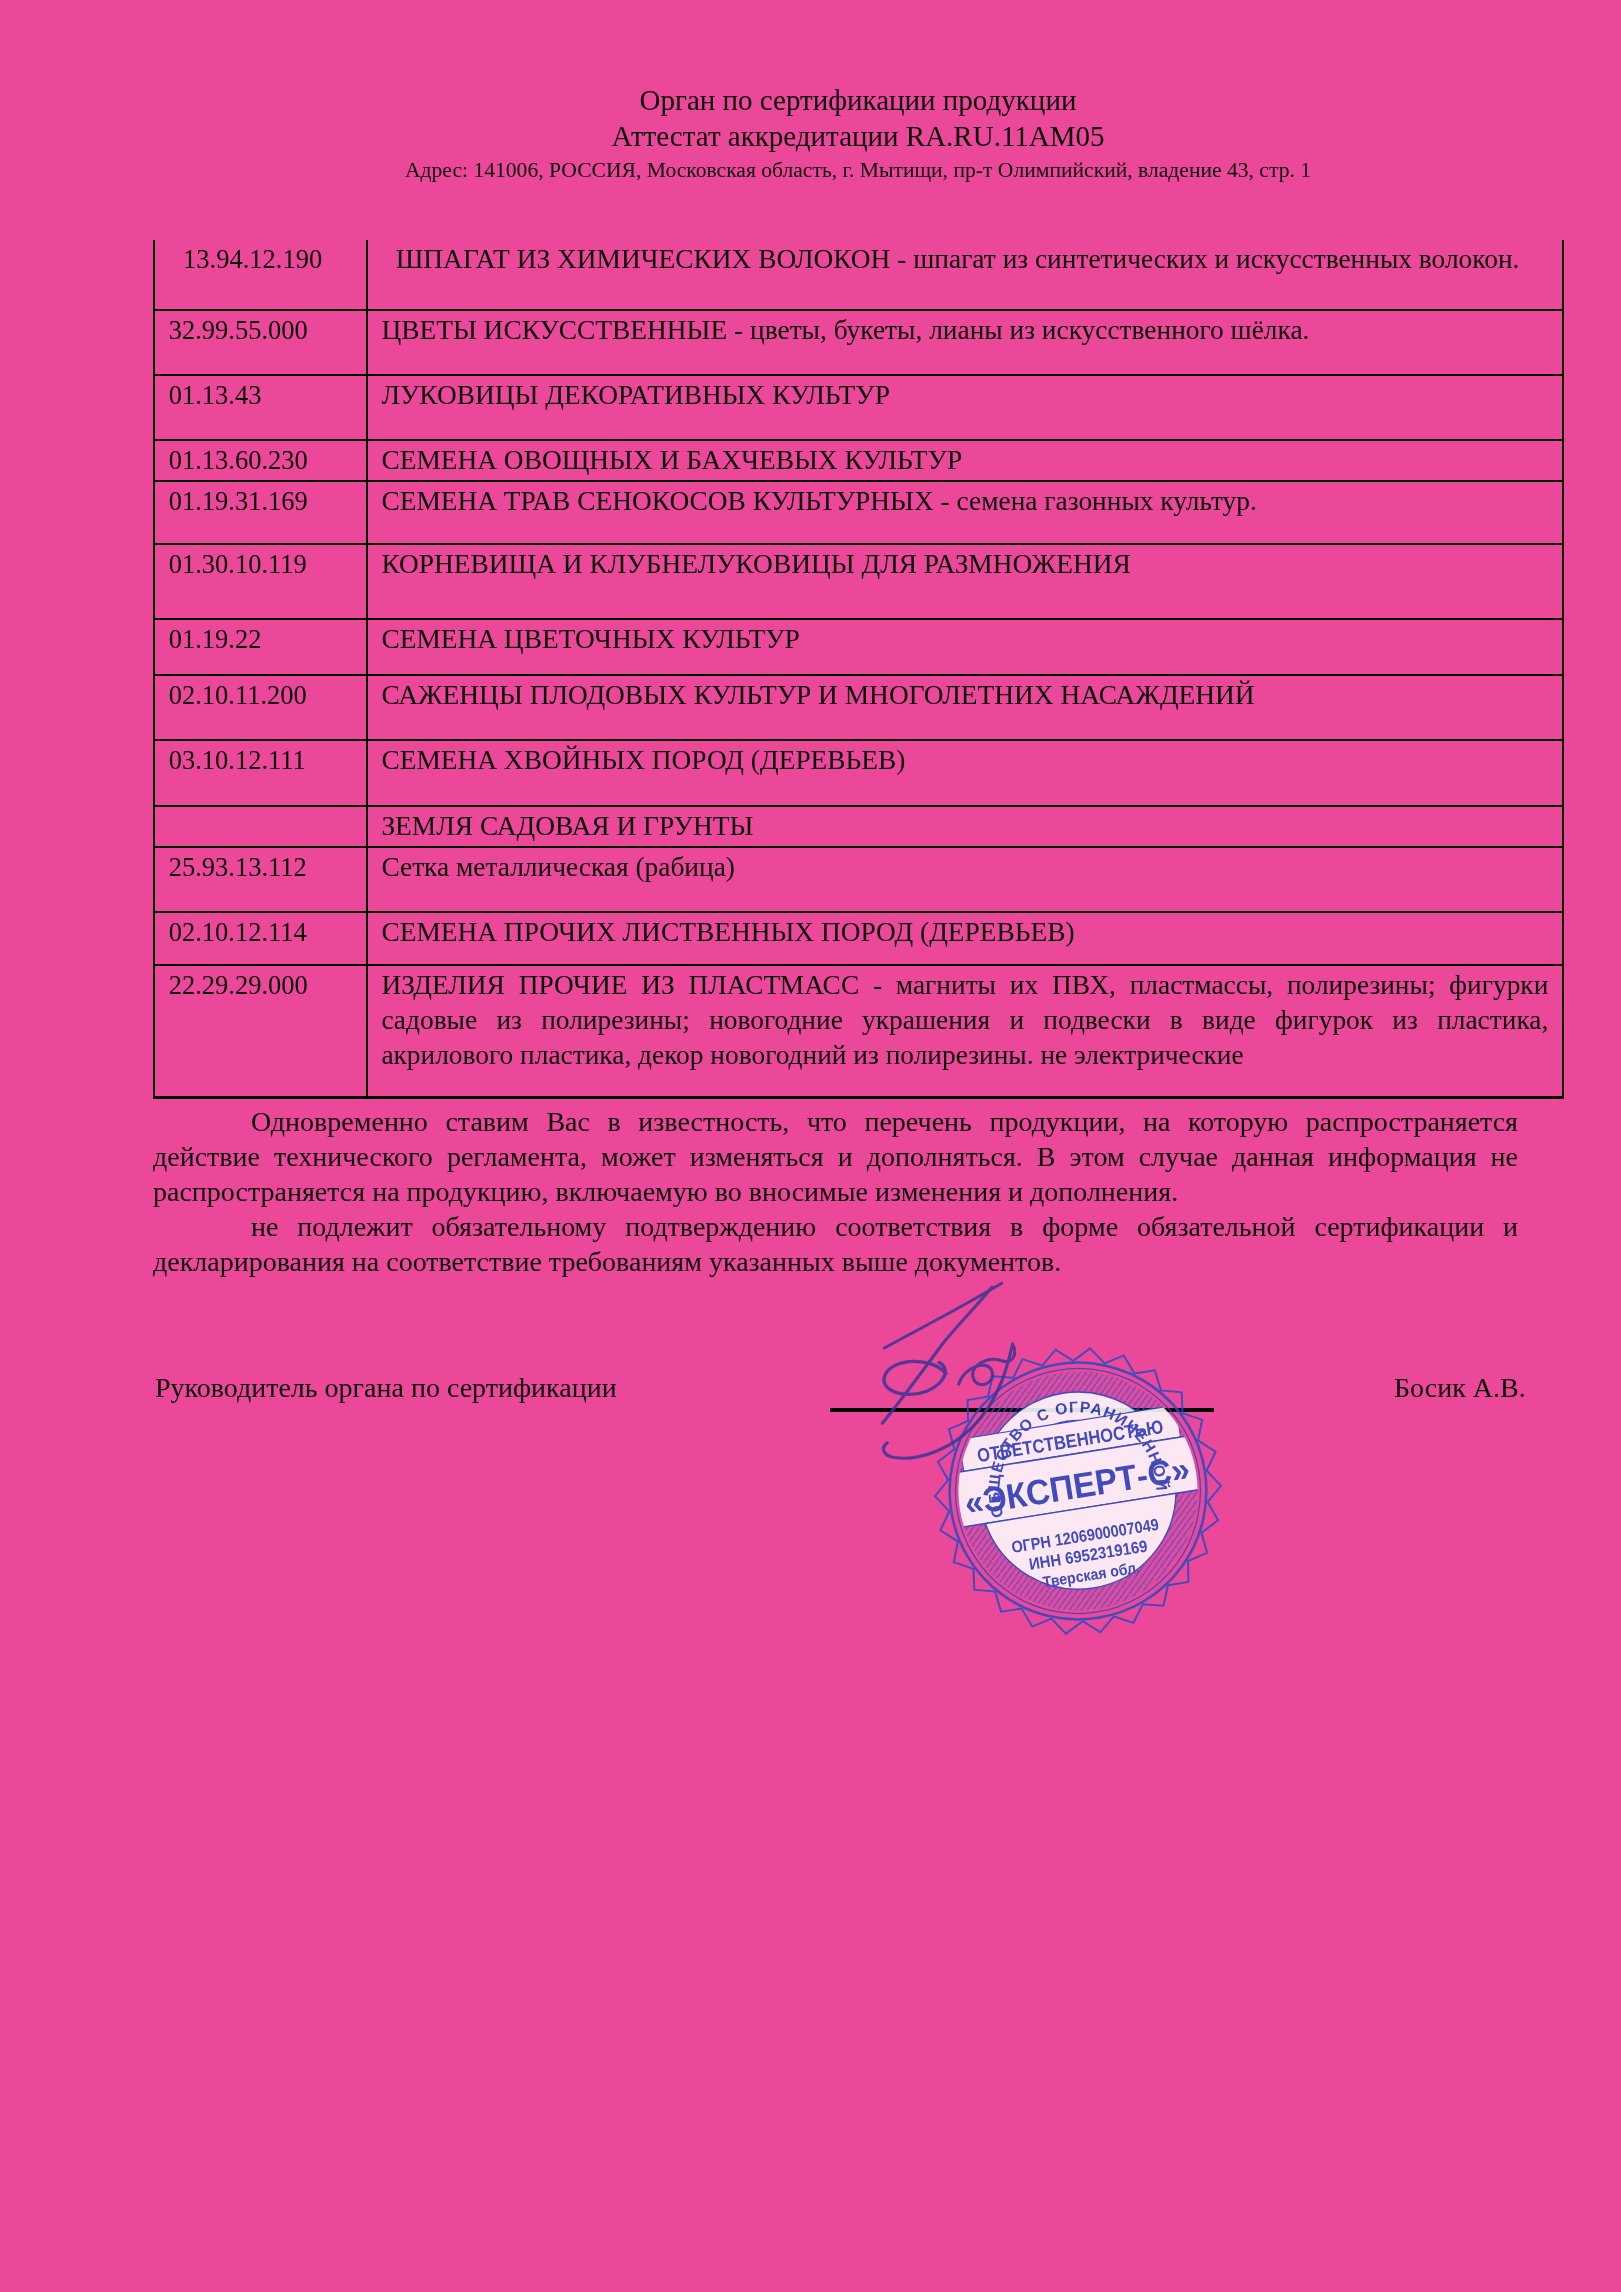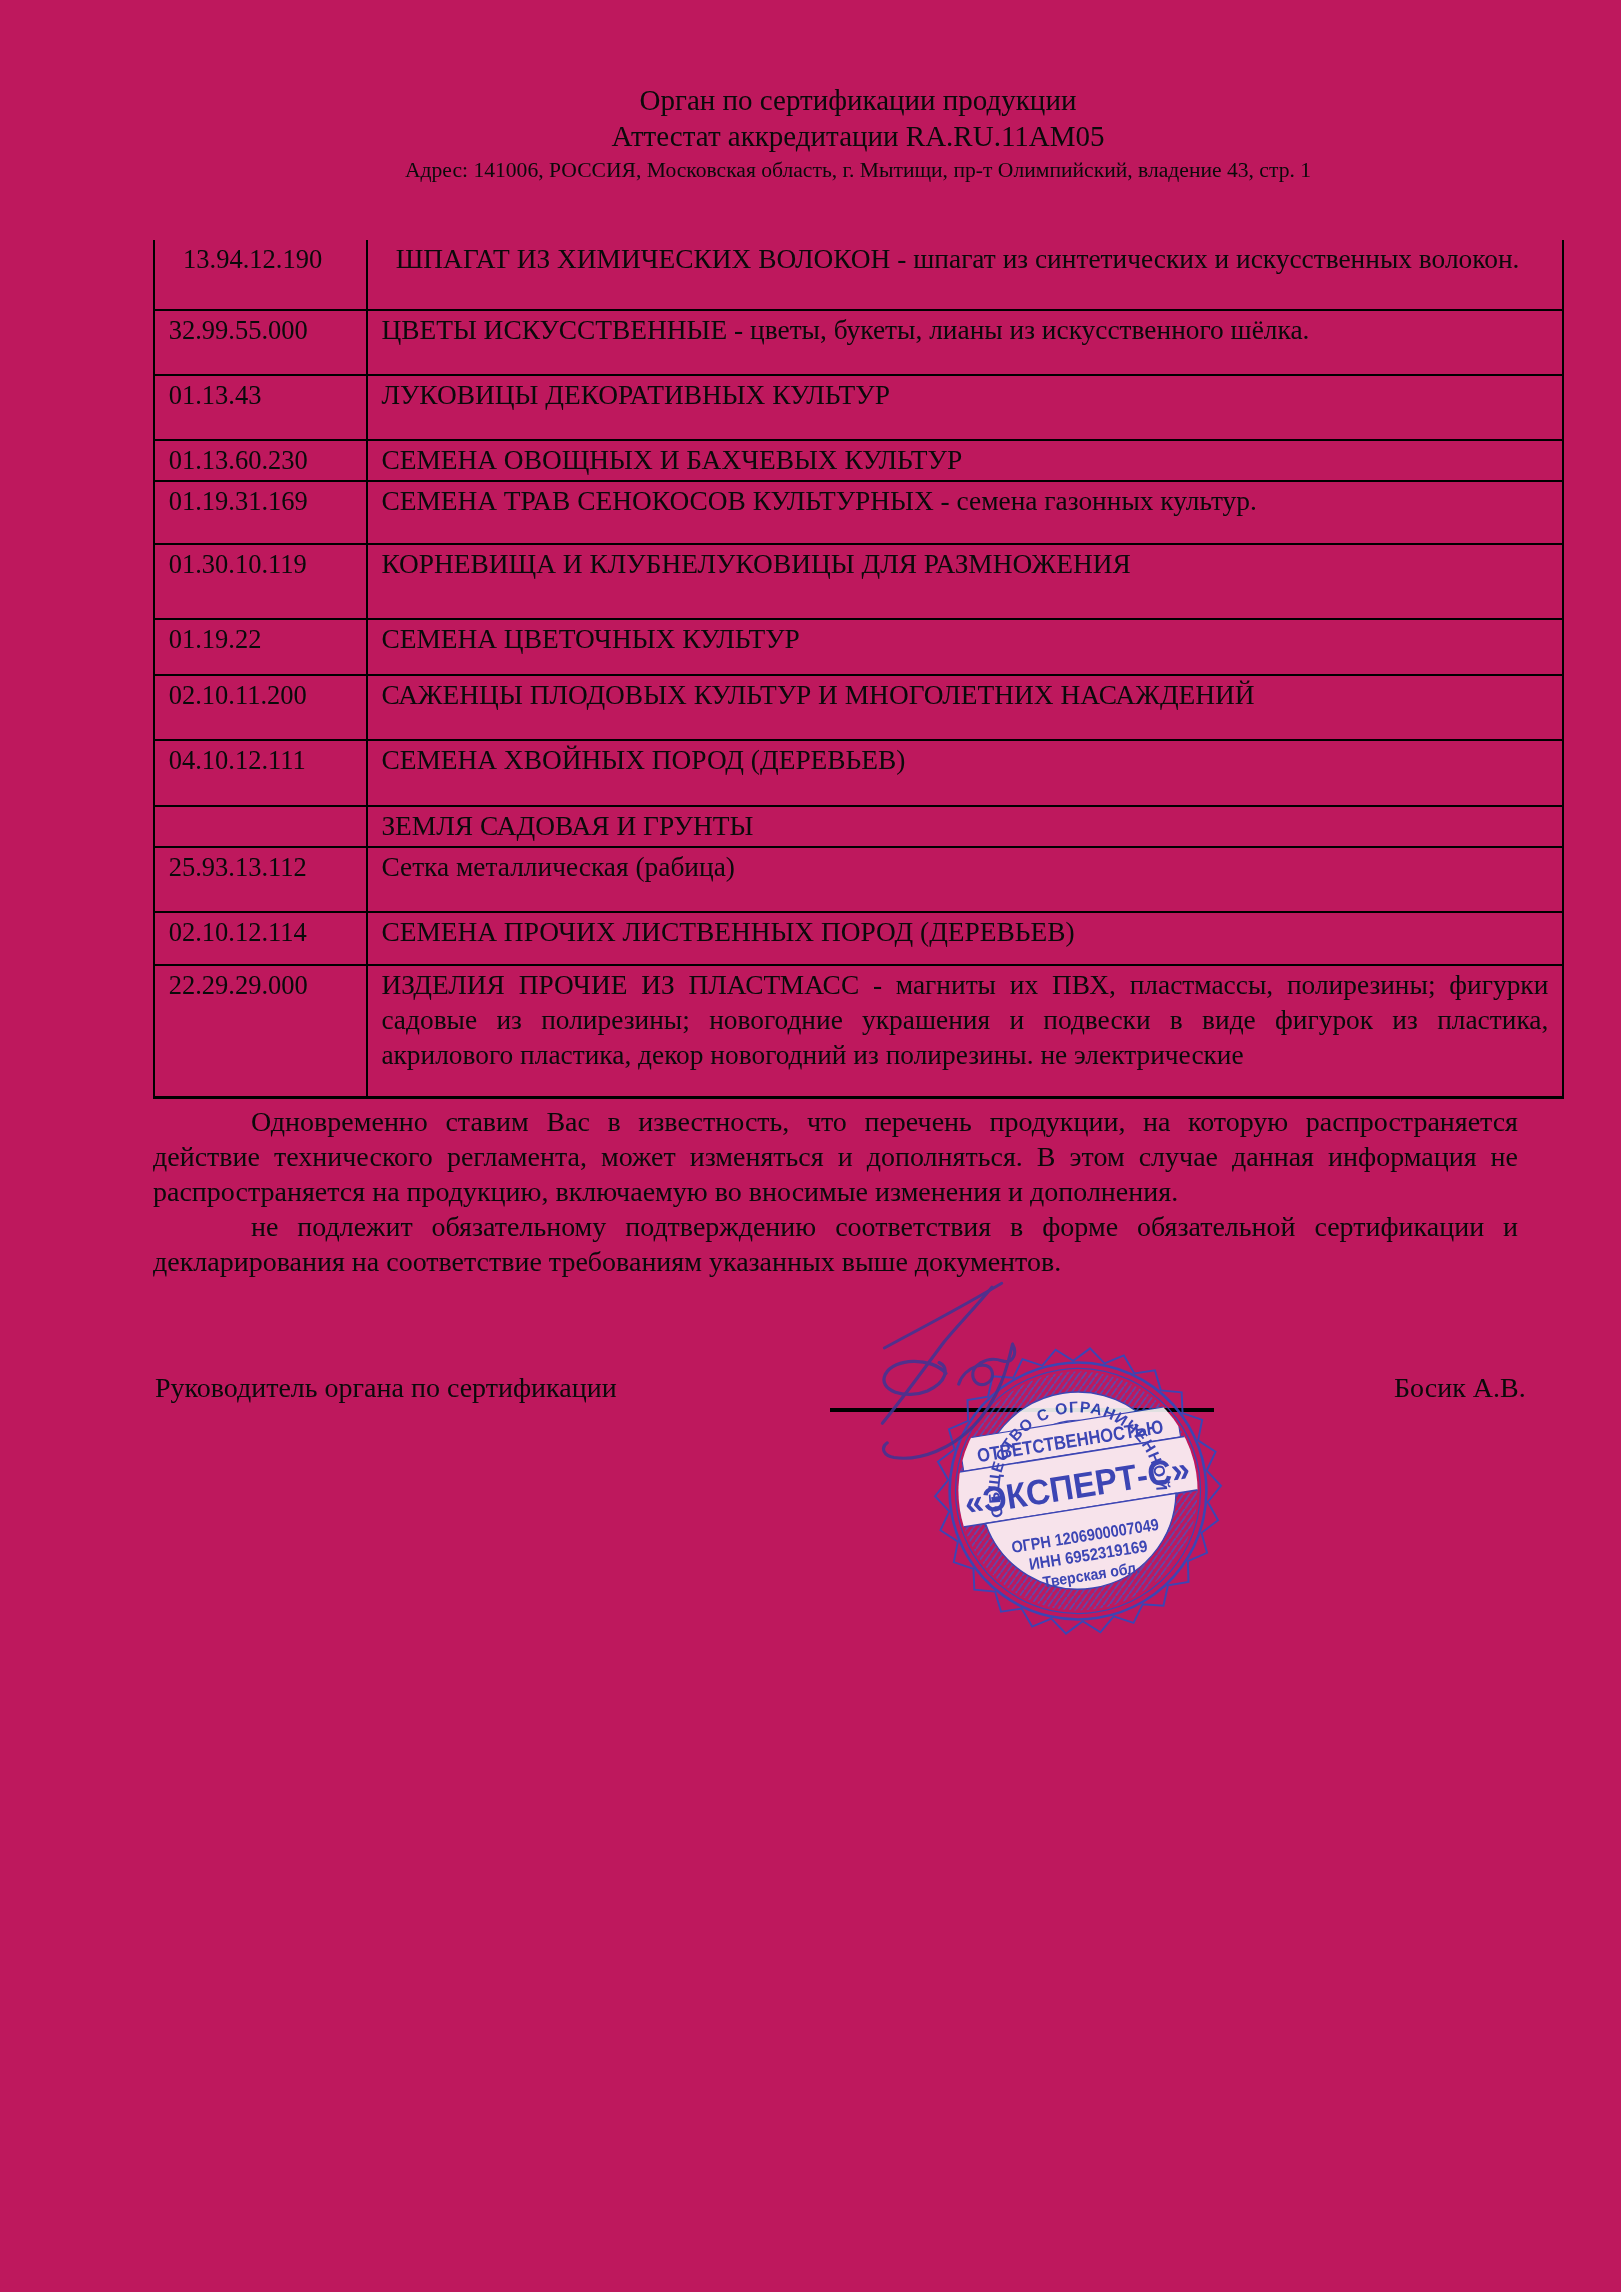--- a/index.html
+++ b/index.html
@@ -1,16 +1,16 @@
 <!DOCTYPE html>
 <html style="--stamp: #2b4cc0; --ink: #3e3595;"><head>
 <meta charset="utf-8">
 <style>
   html,body{margin:0;padding:0;background:#888;}
-  .page{position:relative;width:1621px;height:2293px;background:#be185d;overflow:hidden;
+  .page{position:relative;width:1621px;height:2293px;background:#ec4899;overflow:hidden;
         font-family:"Liberation Serif","DejaVu Serif",serif;color:#0a0a0a;}
 
   
   .doc-header{position:absolute;left:153px;top:82px;width:1410px;text-align:center;}
   .doc-header .hline{font-size:29px;line-height:36px;}
   .doc-header .address{font-size:21.6px;line-height:29px;margin-top:2px;}
 
   
   table.products{position:absolute;left:153px;top:240px;width:1411px;border-collapse:collapse;
         table-layout:fixed;}
@@ -76,21 +76,21 @@
         </tr>
         <tr style="height: 56px; margin-left: 48px;">
           <td class="code">01.19.22</td>
           <td class="desc">СЕМЕНА ЦВЕТОЧНЫХ КУЛЬТУР</td>
         </tr>
         <tr style="height: 65px;">
           <td class="code">02.10.11.200</td>
           <td class="desc">САЖЕНЦЫ ПЛОДОВЫХ КУЛЬТУР И МНОГОЛЕТНИХ НАСАЖДЕНИЙ</td>
         </tr>
         <tr style="height: 66px;">
-          <td class="code">04.10.12.111</td>
+          <td class="code">03.10.12.111</td>
           <td class="desc">СЕМЕНА ХВОЙНЫХ ПОРОД (ДЕРЕВЬЕВ)</td>
         </tr>
         <tr style="height: 33px;">
           <td class="code"></td>
           <td class="desc">ЗЕМЛЯ САДОВАЯ И ГРУНТЫ</td>
         </tr>
         <tr style="height: 65px;">
           <td class="code">25.93.13.112</td>
           <td class="desc">Сетка металлическая (рабица)</td>
         </tr>

